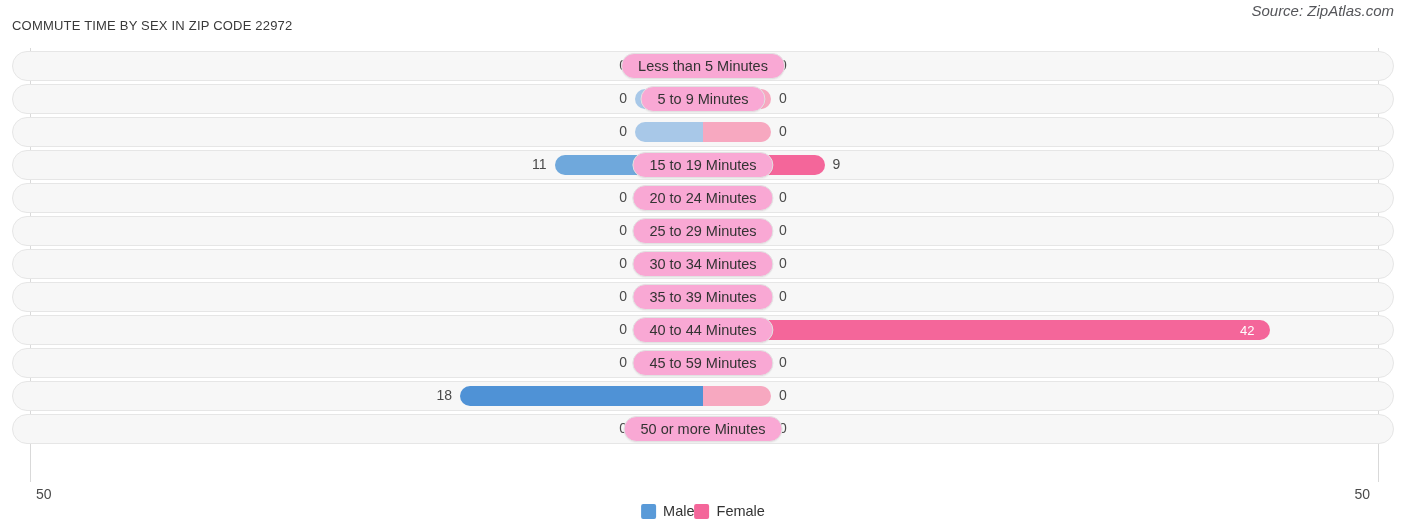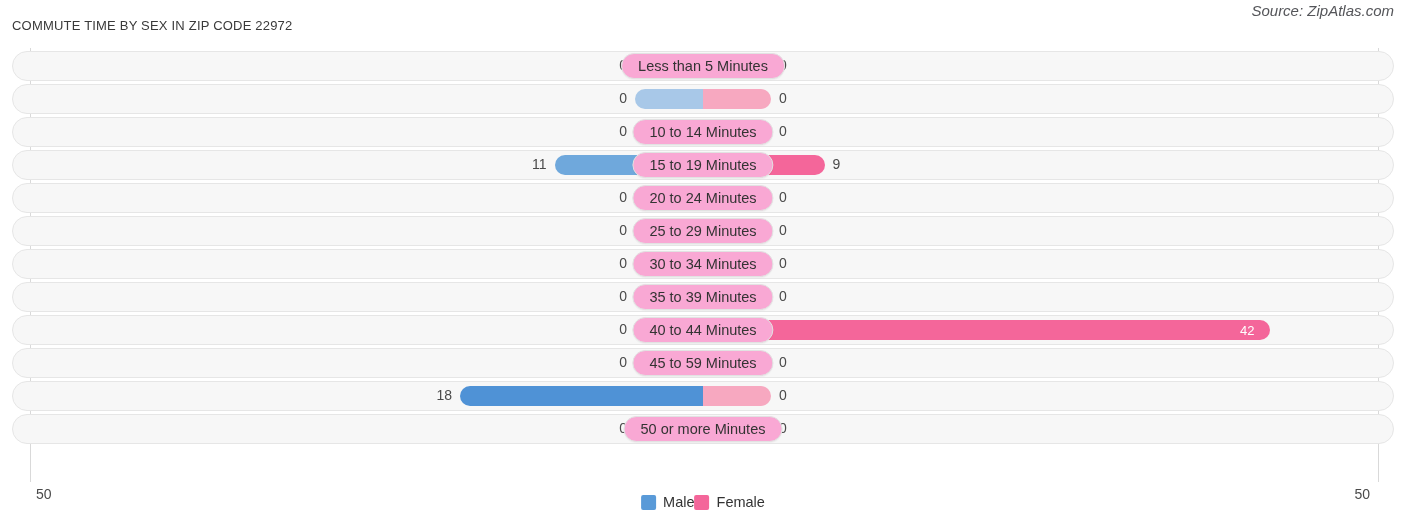--- a/index.html
+++ b/index.html
@@ -146,21 +146,21 @@
     top: 4px;
     font-size: 14px;
     color: #4a4a4a;
   }
   .tick.left  { left: 36px; }
   .tick.right { right: 36px; }
 
   .legend {
     position: absolute;
     left: 50%;
-    top: 12px;
+    top: 21px;
     transform: translateX(-50%);
     display: flex;
     align-items: flex-end;
     gap: 0;
     white-space: nowrap;
   }
   .legend-item {
     display: flex;
     align-items: center;
     gap: 7px;
@@ -194,28 +194,28 @@
           <div class="val male" style="right: 779px;">0</div>
           <div class="val female" style="left: 779px;">0</div>
           <div class="cat-pill">Less than 5 Minutes</div>
         </div>
         <div class="row">
           <div class="row-track"></div>
           <div class="bar male" style="width: 68px; background: rgb(168, 200, 232);"></div>
           <div class="bar female" style="width: 68px; background: rgb(247, 168, 192);"></div>
           <div class="val male" style="right: 779px;">0</div>
           <div class="val female" style="left: 779px;">0</div>
-        </div>
-        <div class="row">
-          <div class="row-track"></div>
-          <div class="bar male" style="width: 68px; background: rgb(168, 200, 232);"></div>
-          <div class="bar female" style="width: 68px; background: rgb(247, 168, 192);"></div>
-          <div class="val male" style="right: 779px;">0</div>
-          <div class="val female" style="left: 779px;">0</div>
-          <div class="cat-pill">10 to 14 Minutes</div>
+          <div class="cat-pill">5 to 9 Minutes</div>
+        </div>
+        <div class="row">
+          <div class="row-track"></div>
+          <div class="bar male" style="width: 68px; background: rgb(168, 200, 232);"></div>
+          <div class="bar female" style="width: 68px; background: rgb(247, 168, 192);"></div>
+          <div class="val male" style="right: 779px;">0</div>
+          <div class="val female" style="left: 779px;">0</div>
         </div>
         <div class="row">
           <div class="row-track"></div>
           <div class="bar male" style="width: 148.5px; background: rgb(111, 168, 220);"></div>
           <div class="bar female" style="width: 121.5px; background: rgb(244, 102, 154);"></div>
           <div class="val male" style="right: 859.5px;">11</div>
           <div class="val female" style="left: 832.5px;">9</div>
           <div class="cat-pill">15 to 19 Minutes</div>
         </div>
         <div class="row">

